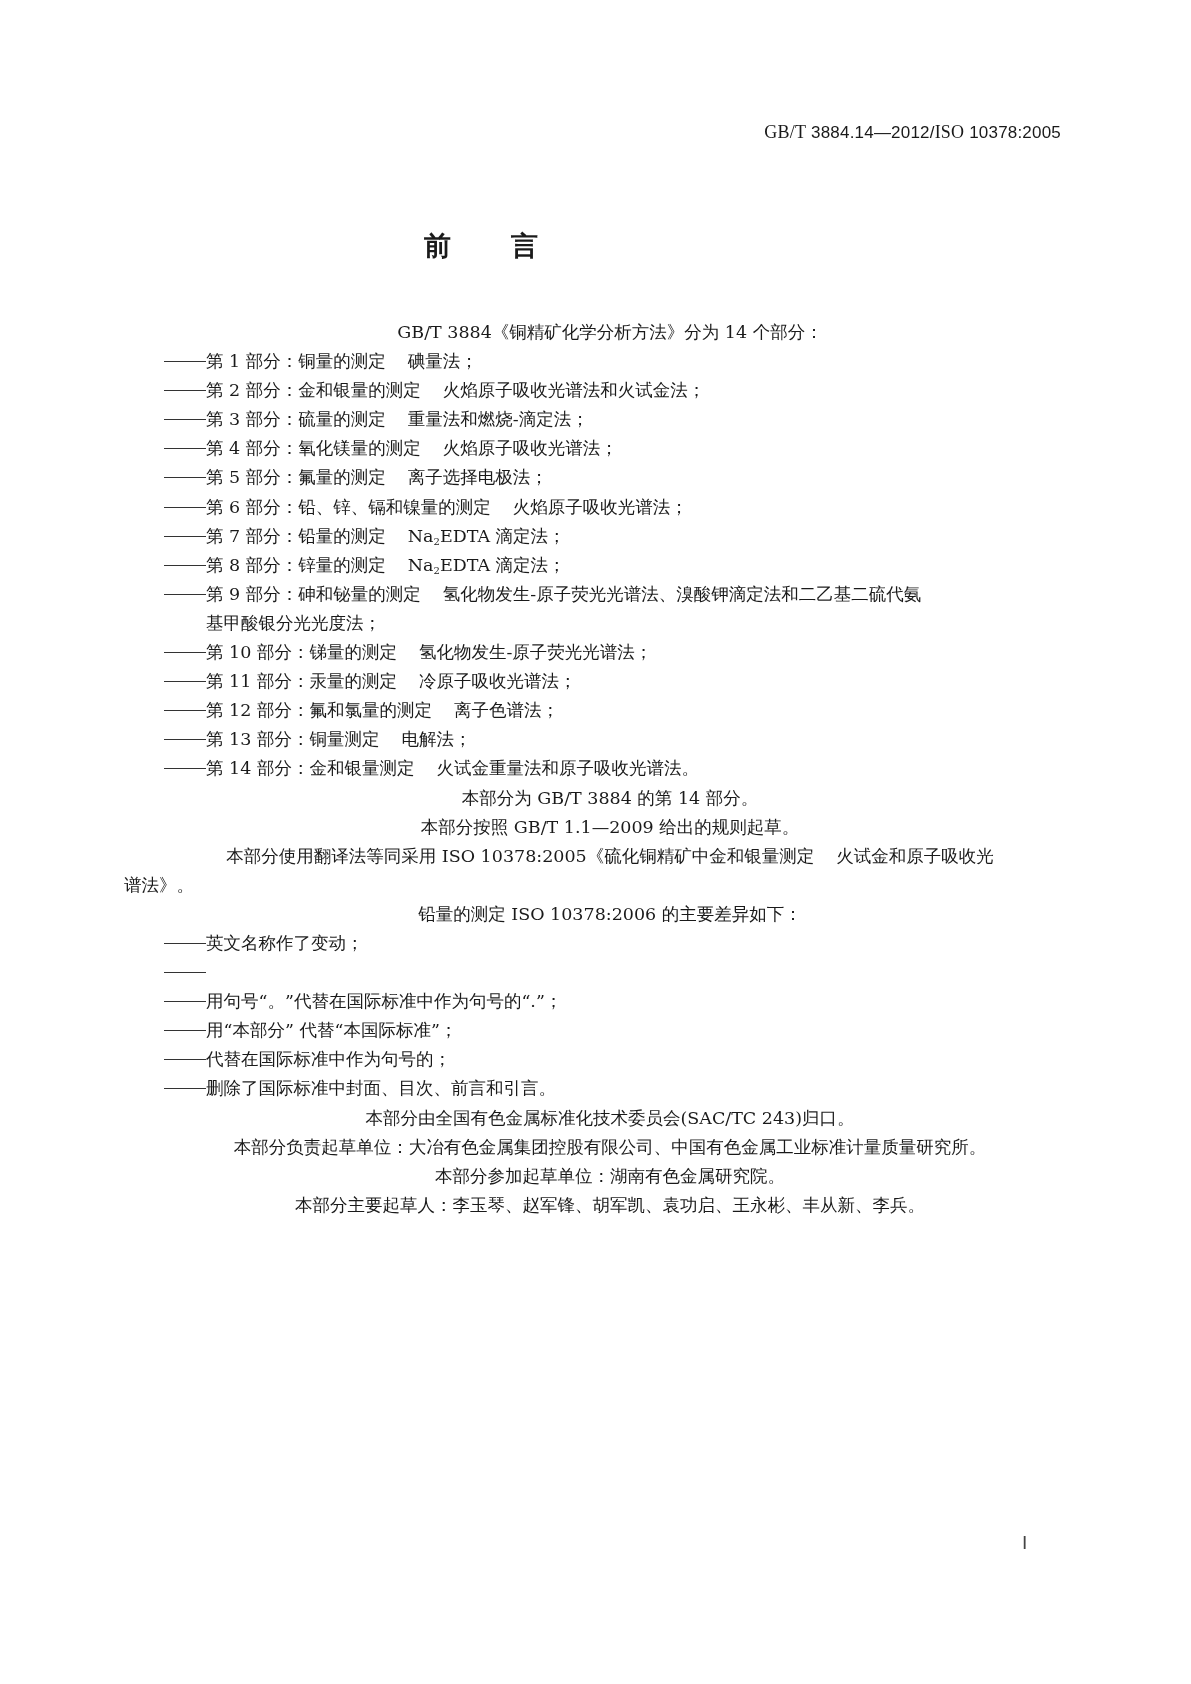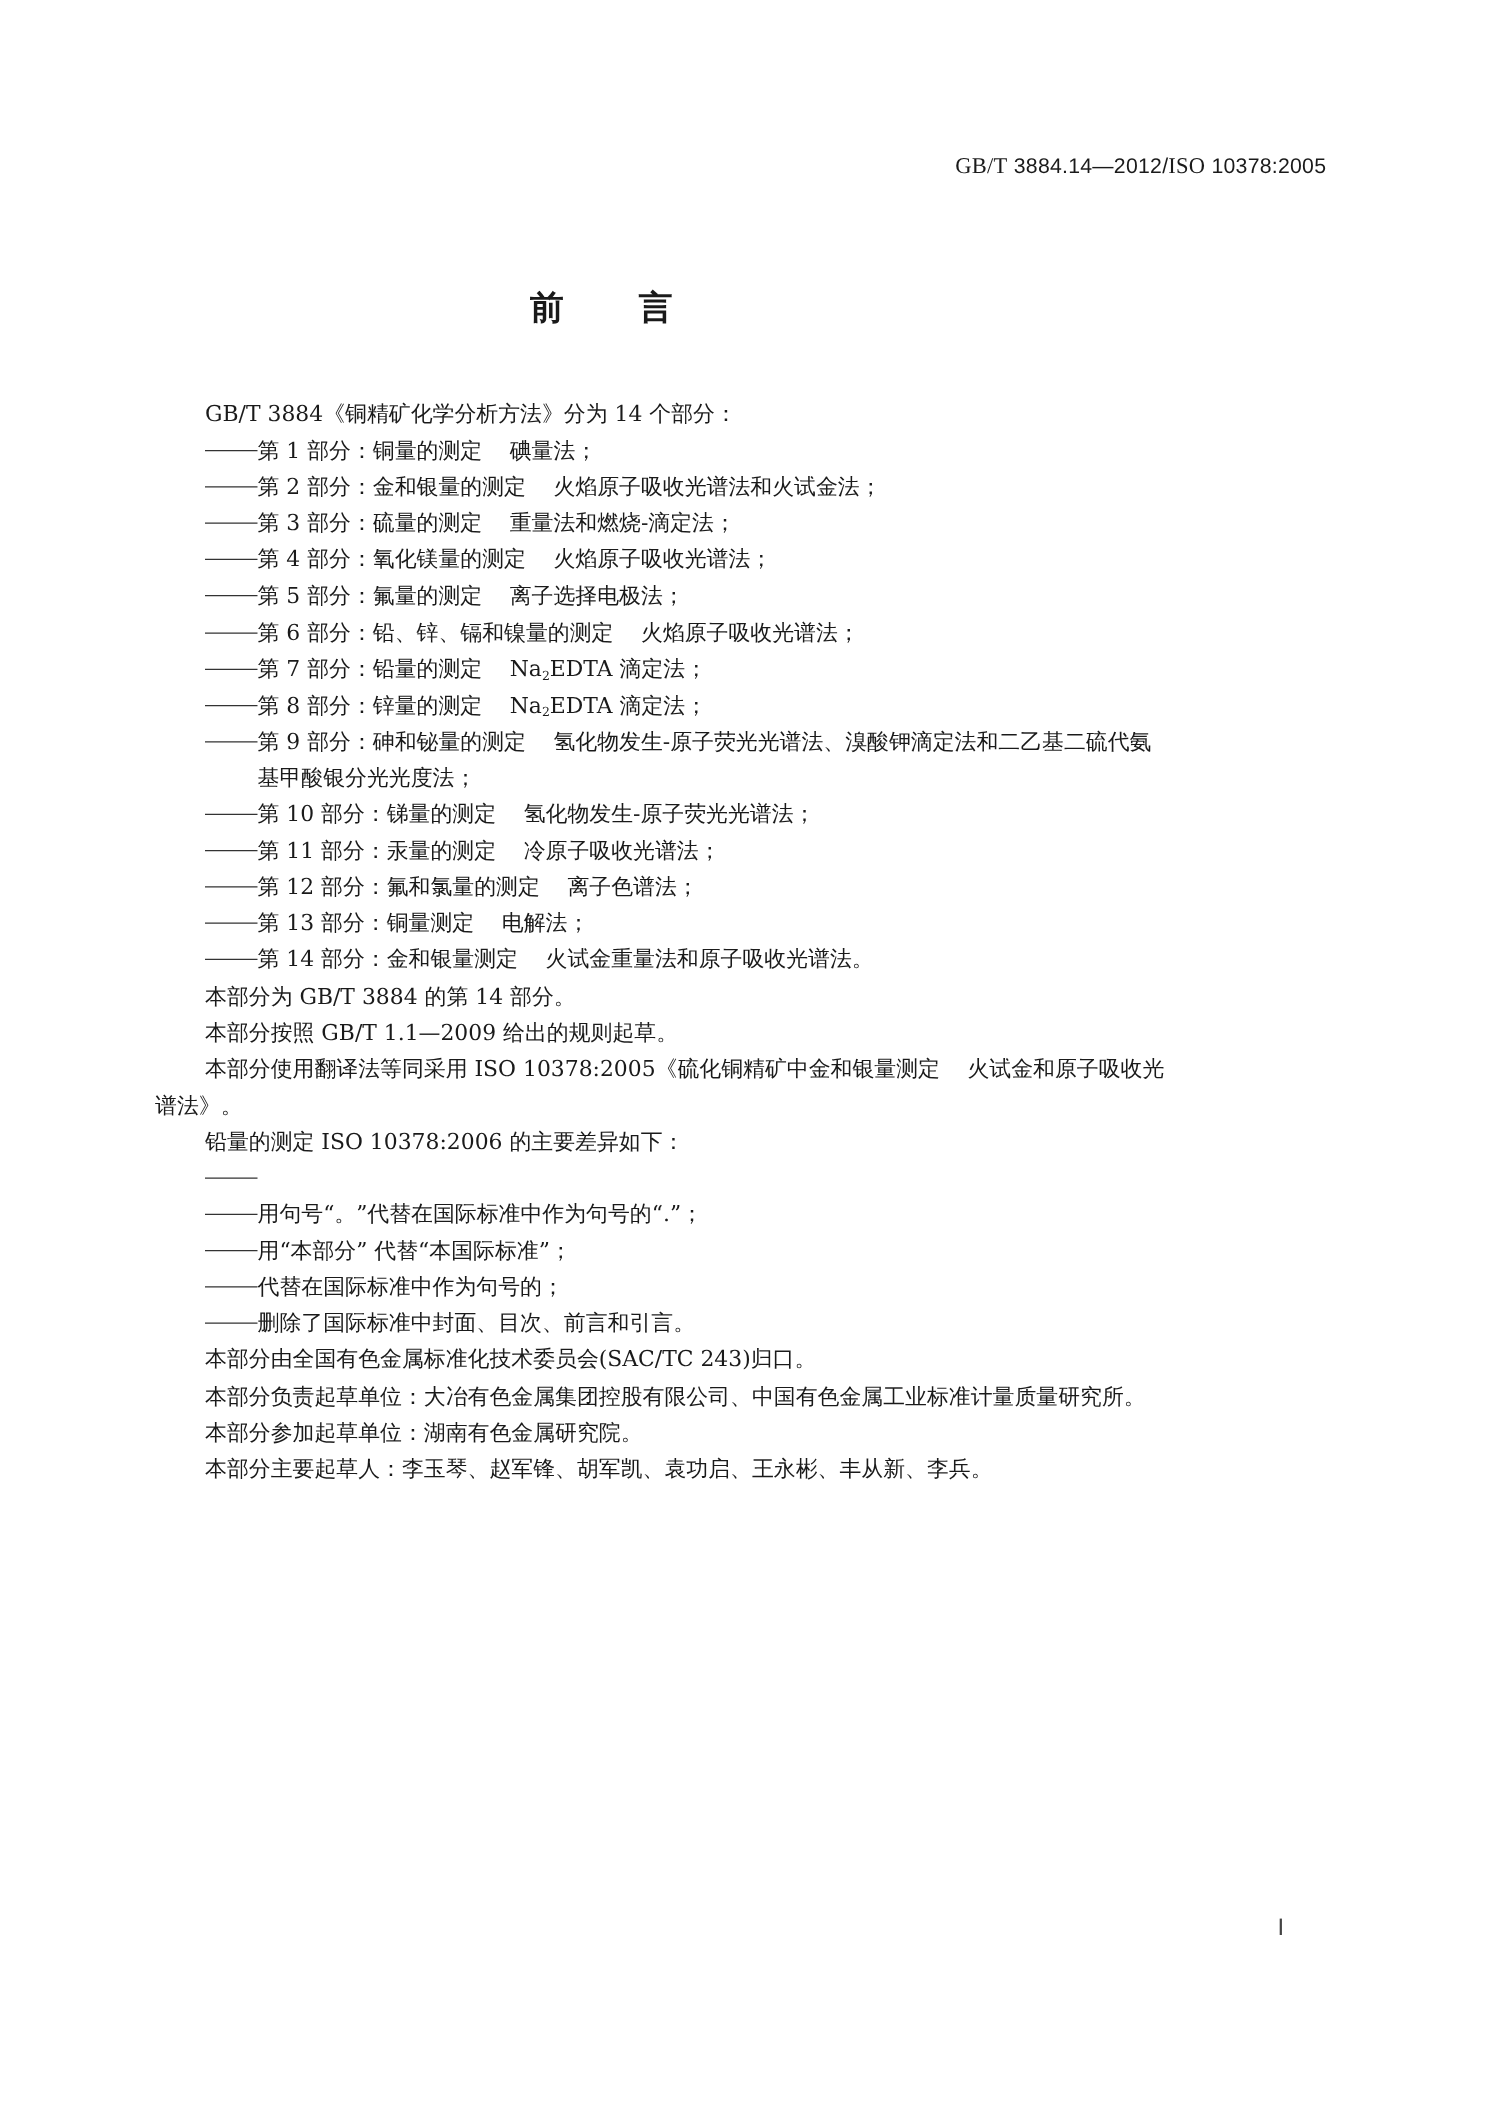--- a/index.html
+++ b/index.html
@@ -48,20 +48,21 @@
       width: 932px;
       font-size: 17.5px;
       line-height: 29.1px;
     }
     .line {
       white-space: nowrap;
       height: 29.1px;
     }
     .para {
       padding-left: 40px;
+      text-align: center;
     }
     .dash-item {
       padding-left: 40px;
     }
     .cont {
       padding-left: 82px;
     }
     .flush {
       padding-left: 0;
     }
@@ -115,20 +116,21 @@
   <div class="line dash-item"><span class="dash"></span><span>第 12 部分：氟和氯量的测定</span><span class="gap"></span><span>离子色谱法；</span></div>
   <div class="line dash-item"><span class="dash"></span><span>第 13 部分：铜量测定</span><span class="gap"></span><span>电解法；</span></div>
   <div class="line dash-item"><span class="dash"></span><span>第 14 部分：金和银量测定</span><span class="gap"></span><span>火试金重量法和原子吸收光谱法。</span></div>
 
   <div class="line para">本部分为 GB/T 3884 的第 14 部分。</div>
   <div class="line para">本部分按照 GB/T 1.1—2009 给出的规则起草。</div>
   <div class="line para"><span>本部分使用翻译法等同采用 ISO 10378:2005《硫化铜精矿中金和银量测定</span><span class="gap"></span><span>火试金和原子吸收光</span></div>
   <div class="line flush">谱法》。</div>
   <div class="line para">铅量的测定 ISO 10378:2006 的主要差异如下：</div>
 
+  <div class="line dash-item"><span class="dash"></span><span>英文名称作了变动；</span></div>
   <div class="line dash-item"><span class="dash"></span></div>
   <div class="line dash-item"><span class="dash"></span><span>用句号“。”代替在国际标准中作为句号的“.”；</span></div>
   <div class="line dash-item"><span class="dash"></span><span>用“本部分” 代替“本国际标准”；</span></div>
   <div class="line dash-item"><span class="dash"></span><span>代替在国际标准中作为句号的；</span></div>
   <div class="line dash-item"><span class="dash"></span><span>删除了国际标准中封面、目次、前言和引言。</span></div>
 
   <div class="line para">本部分由全国有色金属标准化技术委员会(SAC/TC 243)归口。</div>
   <div class="line para">本部分负责起草单位：大冶有色金属集团控股有限公司、中国有色金属工业标准计量质量研究所。</div>
   <div class="line para">本部分参加起草单位：湖南有色金属研究院。</div>
   <div class="line para">本部分主要起草人：李玉琴、赵军锋、胡军凯、袁功启、王永彬、丰从新、李兵。</div>

